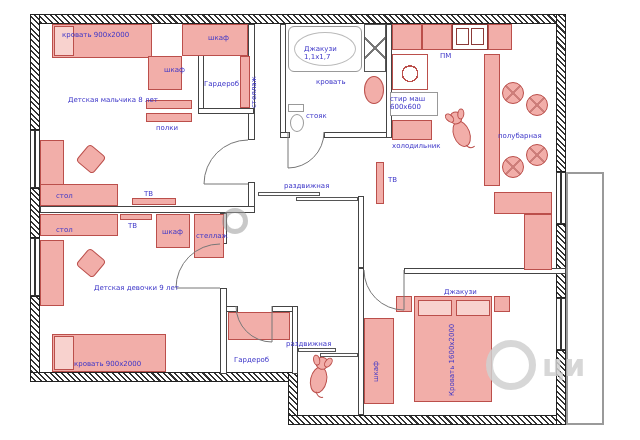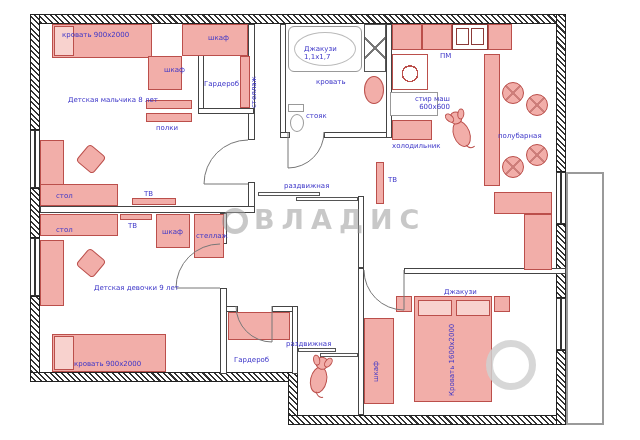--- a/index.html
+++ b/index.html
@@ -169,35 +169,35 @@
   <div class="lbl v" style="left:250px;top:58px;height:50px">стеллаж</div>
   <div class="lbl" style="left:68px;top:96px">Детская мальчика 8 лет</div>
   <div class="lbl" style="left:156px;top:124px">полки</div>
   <div class="lbl" style="left:56px;top:192px">стол</div>
   <div class="lbl" style="left:144px;top:190px">ТВ</div>
   <div class="lbl" style="left:304px;top:45px;text-align:left">Джакузи
 1,1х1,7</div>
   <div class="lbl" style="left:316px;top:78px">кровать</div>
   <div class="lbl" style="left:306px;top:112px">стояк</div>
   <div class="lbl" style="left:440px;top:52px">ПМ</div>
-  <div class="lbl" style="left:390px;top:95px;width:60px;text-align:right">стир маш
+  <div class="lbl" style="left:390px;top:95px;width:60px;text-align:left">стир маш
 600x600</div>
   <div class="lbl" style="left:392px;top:142px">холодильник</div>
   <div class="lbl" style="left:498px;top:132px">полубарная</div>
   <div class="lbl" style="left:388px;top:176px">ТВ</div>
   <div class="lbl" style="left:284px;top:182px">раздвижная</div>
   <div class="lbl" style="left:286px;top:340px">раздвижная</div>
   <div class="lbl" style="left:56px;top:226px">стол</div>
   <div class="lbl" style="left:128px;top:222px">ТВ</div>
   <div class="lbl" style="left:162px;top:228px">шкаф</div>
   <div class="lbl" style="left:196px;top:232px">стеллаж</div>
   <div class="lbl" style="left:94px;top:284px">Детская девочки 9 лет</div>
   <div class="lbl" style="left:74px;top:360px">кровать 900x2000</div>
   <div class="lbl" style="left:234px;top:356px">Гардероб</div>
   <div class="lbl" style="left:444px;top:288px">Джакузи</div>
   <div class="lbl v" style="left:448px;top:306px;height:90px">Кровать 1600x2000</div>
   <div class="lbl v" style="left:372px;top:342px;height:40px">шкаф</div>
 
   <div class="ring" style="left:222px;top:208px;width:26px;height:26px;border:5px solid rgba(155,155,155,.55)"></div>
-  <div class="wm" style="left:254px;top:204px">ВЛАДИС</div>
   <div class="ring" style="left:486px;top:340px;width:50px;height:50px;border:7px solid rgba(208,208,208,.85)"></div>
+  <div class="wm2" style="left:542px;top:348px">ци</div>
 
 </div>
 
 </body></html>

